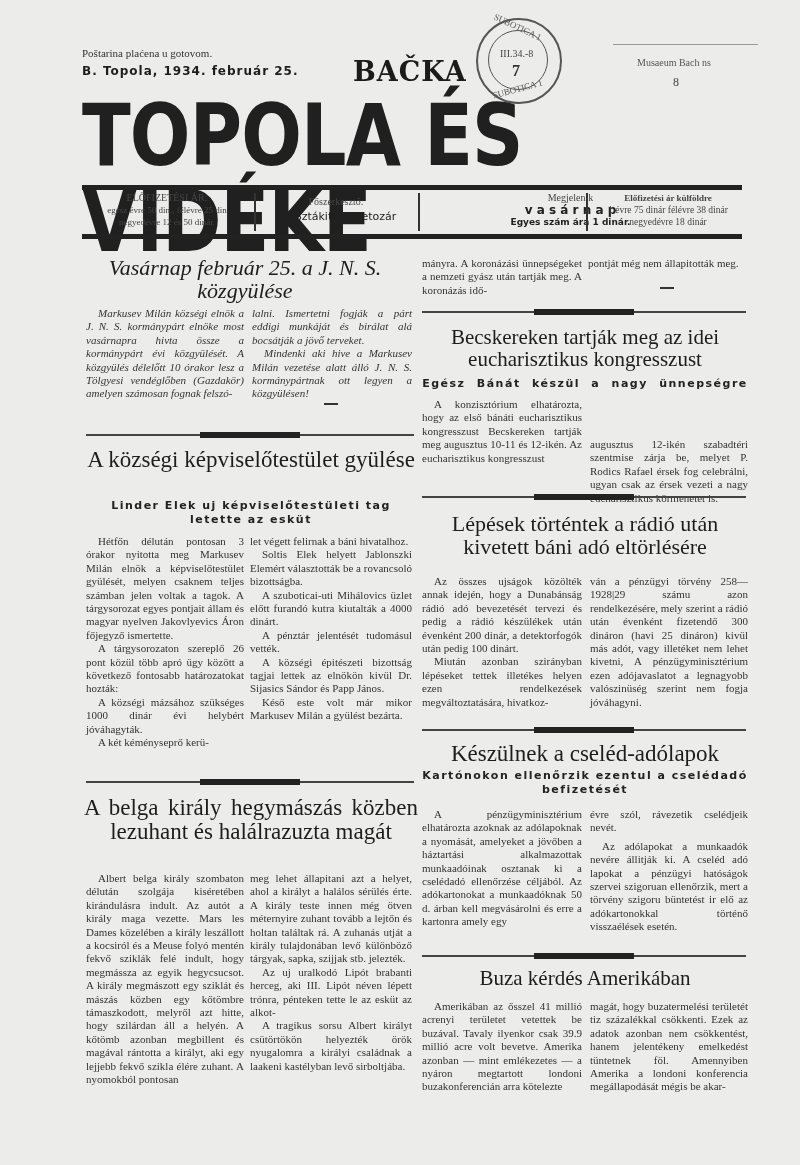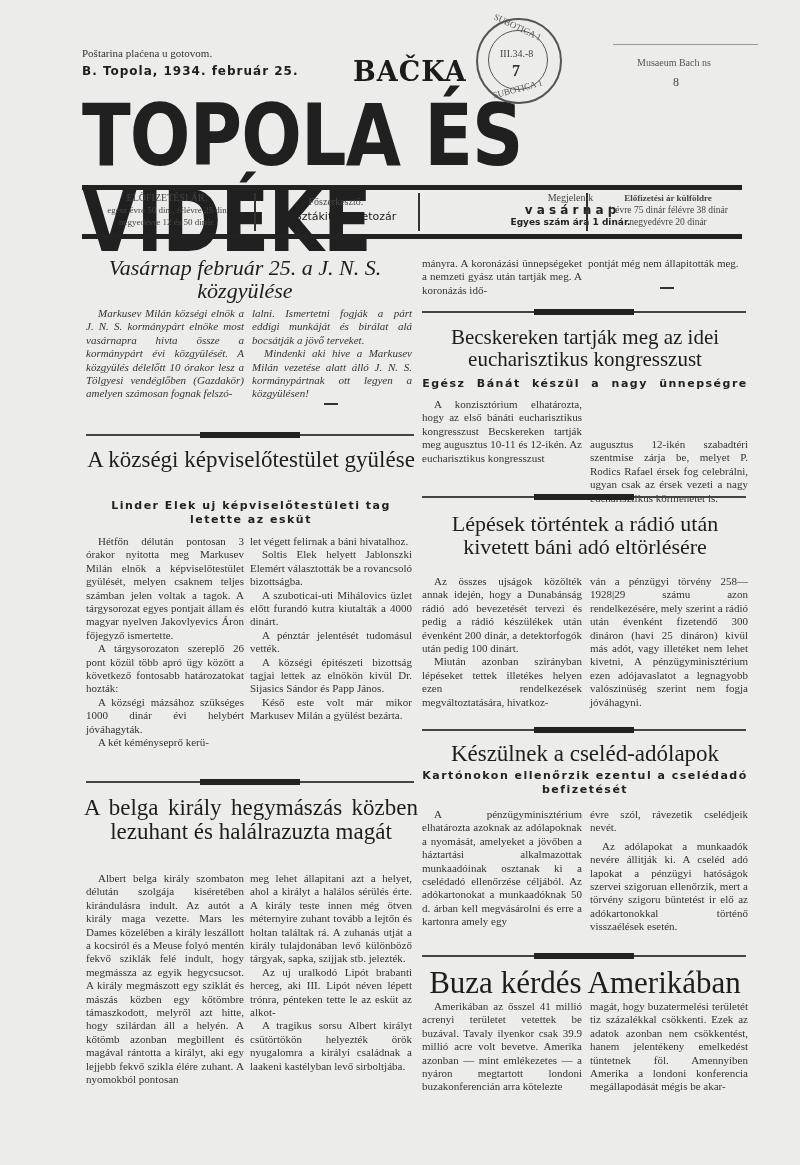--- a/index.html
+++ b/index.html
@@ -59,21 +59,21 @@
 <div class="abs vsep" style="left:418px;top:193px;height:38px;"></div>
 <div class="abs info" style="left:442px;top:192px;width:185px;padding-left:36px;">
   <div>Megjelenik</div>
   <div style="font-family:'DejaVu Sans',sans-serif;font-weight:bold;font-size:12px;color:#222;">v a s á r n a p</div>
   <div style="font-family:'DejaVu Sans',sans-serif;font-weight:bold;font-size:9px;color:#222;">Egyes szám ára 1 dinár.</div>
 </div>
 <div class="abs vsep" style="left:586px;top:193px;height:38px;"></div>
 <div class="abs info" style="left:588px;top:192px;width:160px;">
   <div style="font-size:9px;font-weight:bold;">Előfizetési ár külföldre</div>
   <div style="font-size:9.5px;">1 évre 75 dinár félévre 38 dinár</div>
-  <div style="font-size:9.5px;">negyedévre 20 dinár</div>
+  <div style="font-size:9.5px;">negyedévre 18 dinár</div>
 </div>
 <div class="abs bar" style="left:82px;top:234px;width:660px;"></div>
 
 <div class="abs title" style="left:80px;top:256px;width:330px;font-size:22px;font-style:italic;">Vasárnap február 25. a J. N. S. közgyülése</div>
 <div class="abs col it" style="left:86px;top:307px;width:158px;">
   <p>Markusev Milán községi elnök a J. N. S. kormánypárt elnöke most vasárnapra hivta össze a kormánypárt évi közgyülését. A közgyülés délelőtt 10 órakor lesz a Tölgyesi vendéglőben (Gazdakör) amelyen számosan fognak felszó-</p>
 </div>
 <div class="abs col it" style="left:252px;top:307px;width:160px;">
   <p style="text-indent:0;">lalni. Ismertetni fogják a párt eddigi munkáját és birálat alá bocsátják a jövő terveket.</p>
   <p>Mindenki aki hive a Markusev Milán vezetése alatt álló J. N. S. kormánypártnak ott legyen a közgyülésen!</p>
@@ -154,19 +154,19 @@
   <p>A pénzügyminisztérium elhatározta azoknak az adólapoknak a nyomását, amelyeket a jövőben a háztartási alkalmazottak munkaadóinak osztanak ki a cselédadó ellenőrzése céljából. Az adókartonokat a munkaadóknak 50 d. árban kell megvásárolni és erre a kartonra amely egy</p>
 </div>
 <div class="abs col" style="left:590px;top:808px;width:158px;">
   <p style="text-indent:0;">évre szól, rávezetik cselédjeik nevét.</p>
   <p style="margin-top:5px;">Az adólapokat a munkaadók nevére állitják ki. A cseléd adó lapokat a pénzügyi hatóságok szervei szigoruan ellenőrzik, mert a törvény szigoru büntetést ir elő az adókartonokkal történő visszaélések esetén.</p>
 </div>
 
 <div class="abs rule" style="left:422px;top:955px;width:324px;">
     <div class="mid"></div>
   </div>
-<div class="abs title" style="left:420px;top:967px;width:330px;font-size:31px;">Buza kérdés Amerikában</div>
+<div class="abs title" style="left:420px;top:967px;width:330px;font-size:21px;">Buza kérdés Amerikában</div>
 <div class="abs col" style="left:422px;top:1000px;width:160px;">
   <p>Amerikában az ősszel 41 millió acrenyi területet vetettek be buzával. Tavaly ilyenkor csak 39.9 millió acre volt bevetve. Amerika azonban — mint emlékezetes — a nyáron megtartott londoni buzakonferencián arra kötelezte</p>
 </div>
 <div class="abs col" style="left:590px;top:1000px;width:158px;">
   <p style="text-indent:0;">magát, hogy buzatermelési területét tiz százalékkal csökkenti. Ezek az adatok azonban nem csökkentést, hanem jelentékeny emelkedést tüntetnek föl. Amennyiben Amerika a londoni konferencia megállapodását mégis be akar-</p>
 </div>
 
 </body></html>

